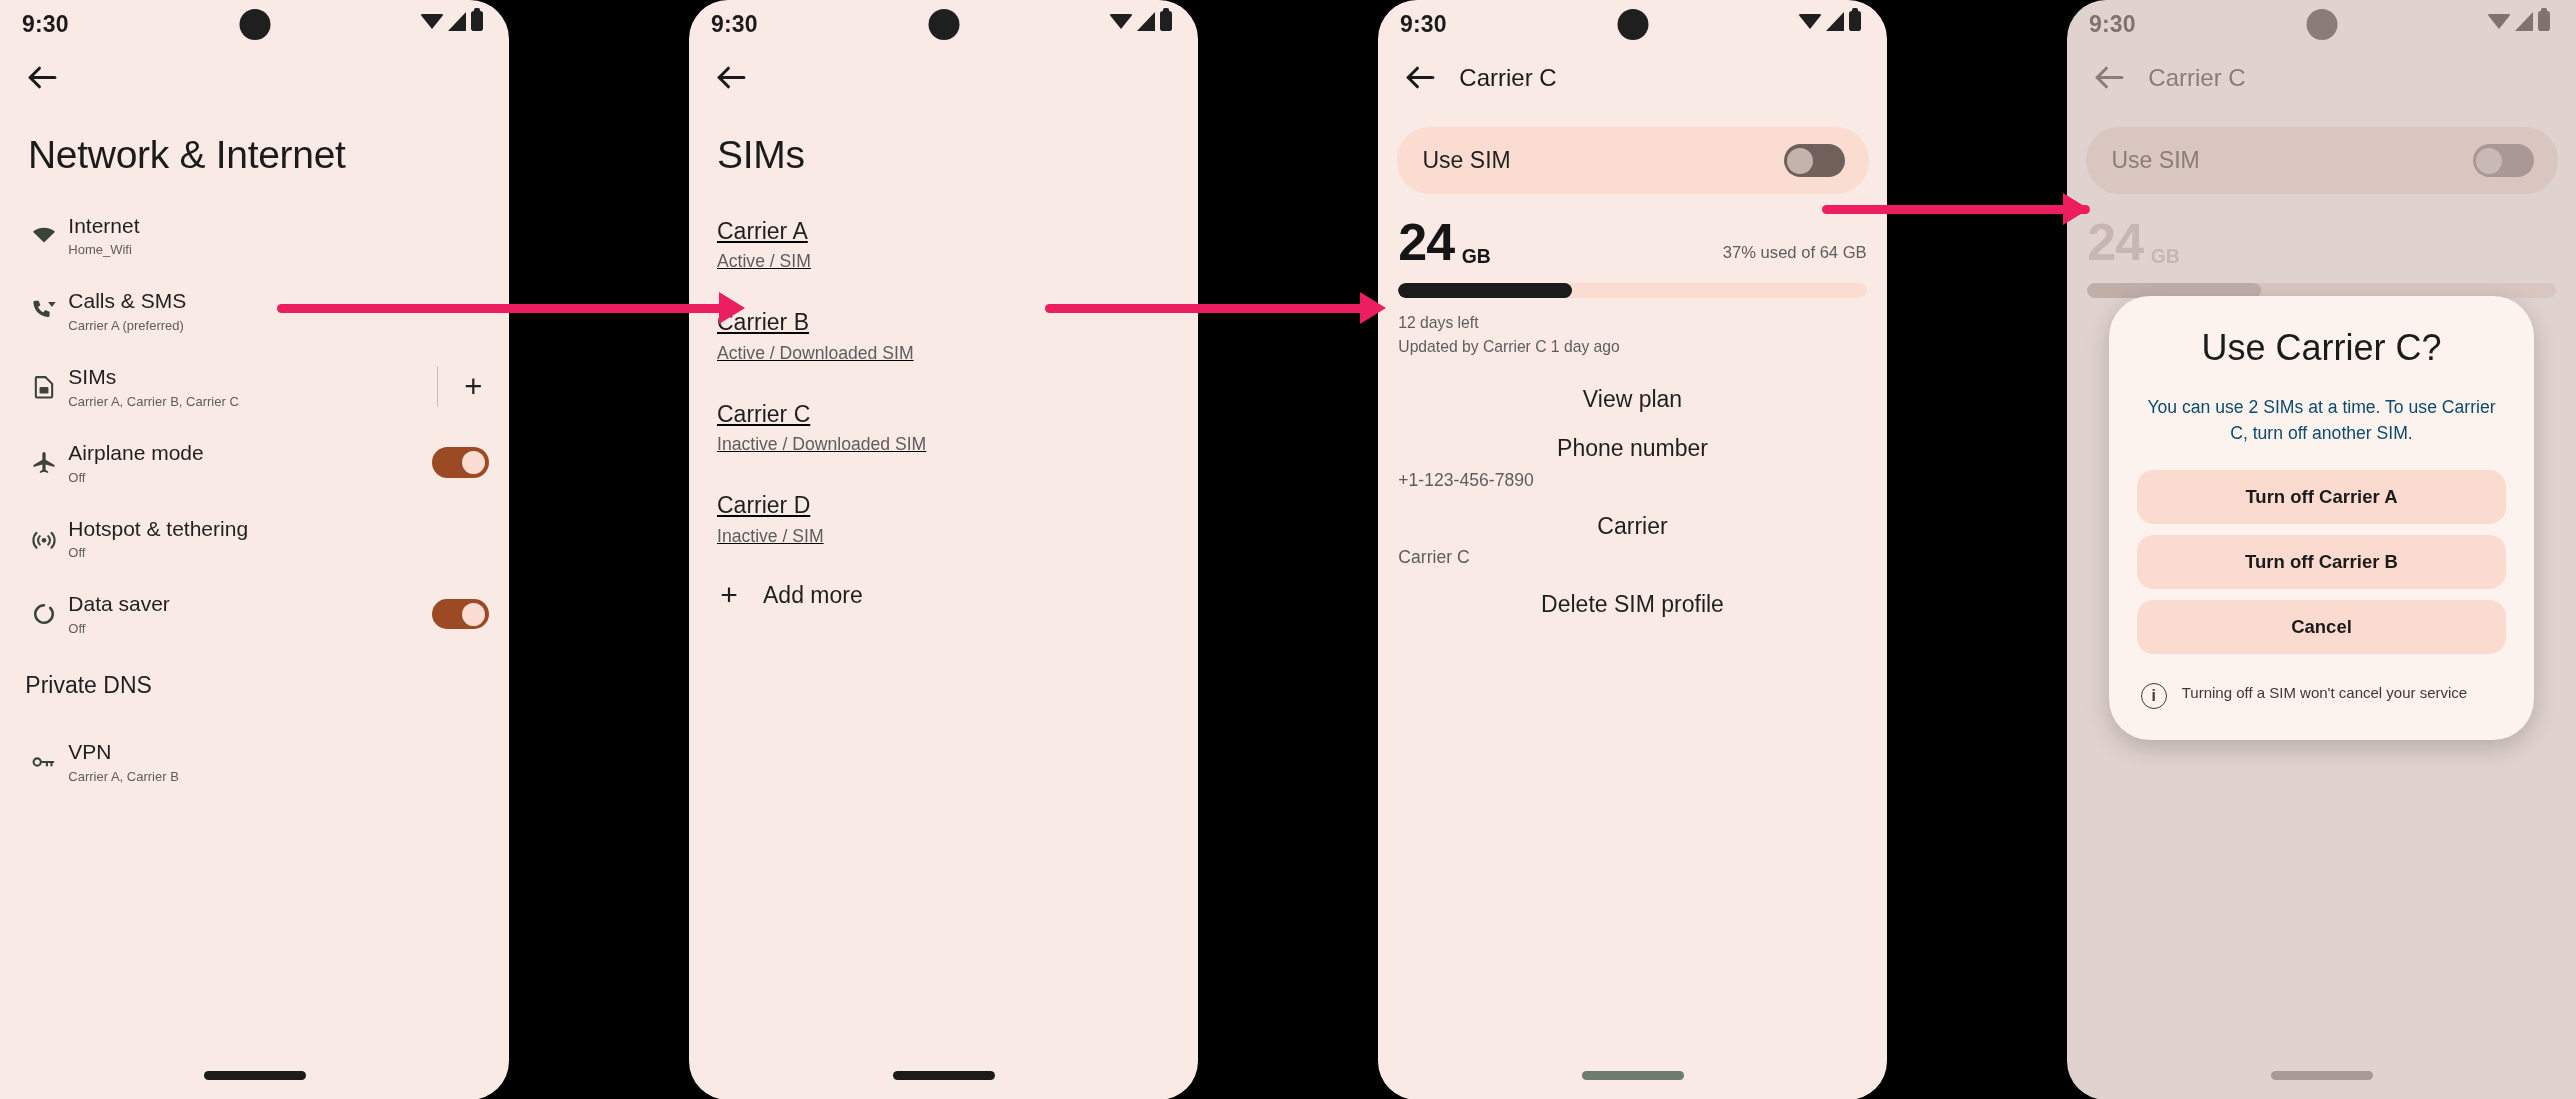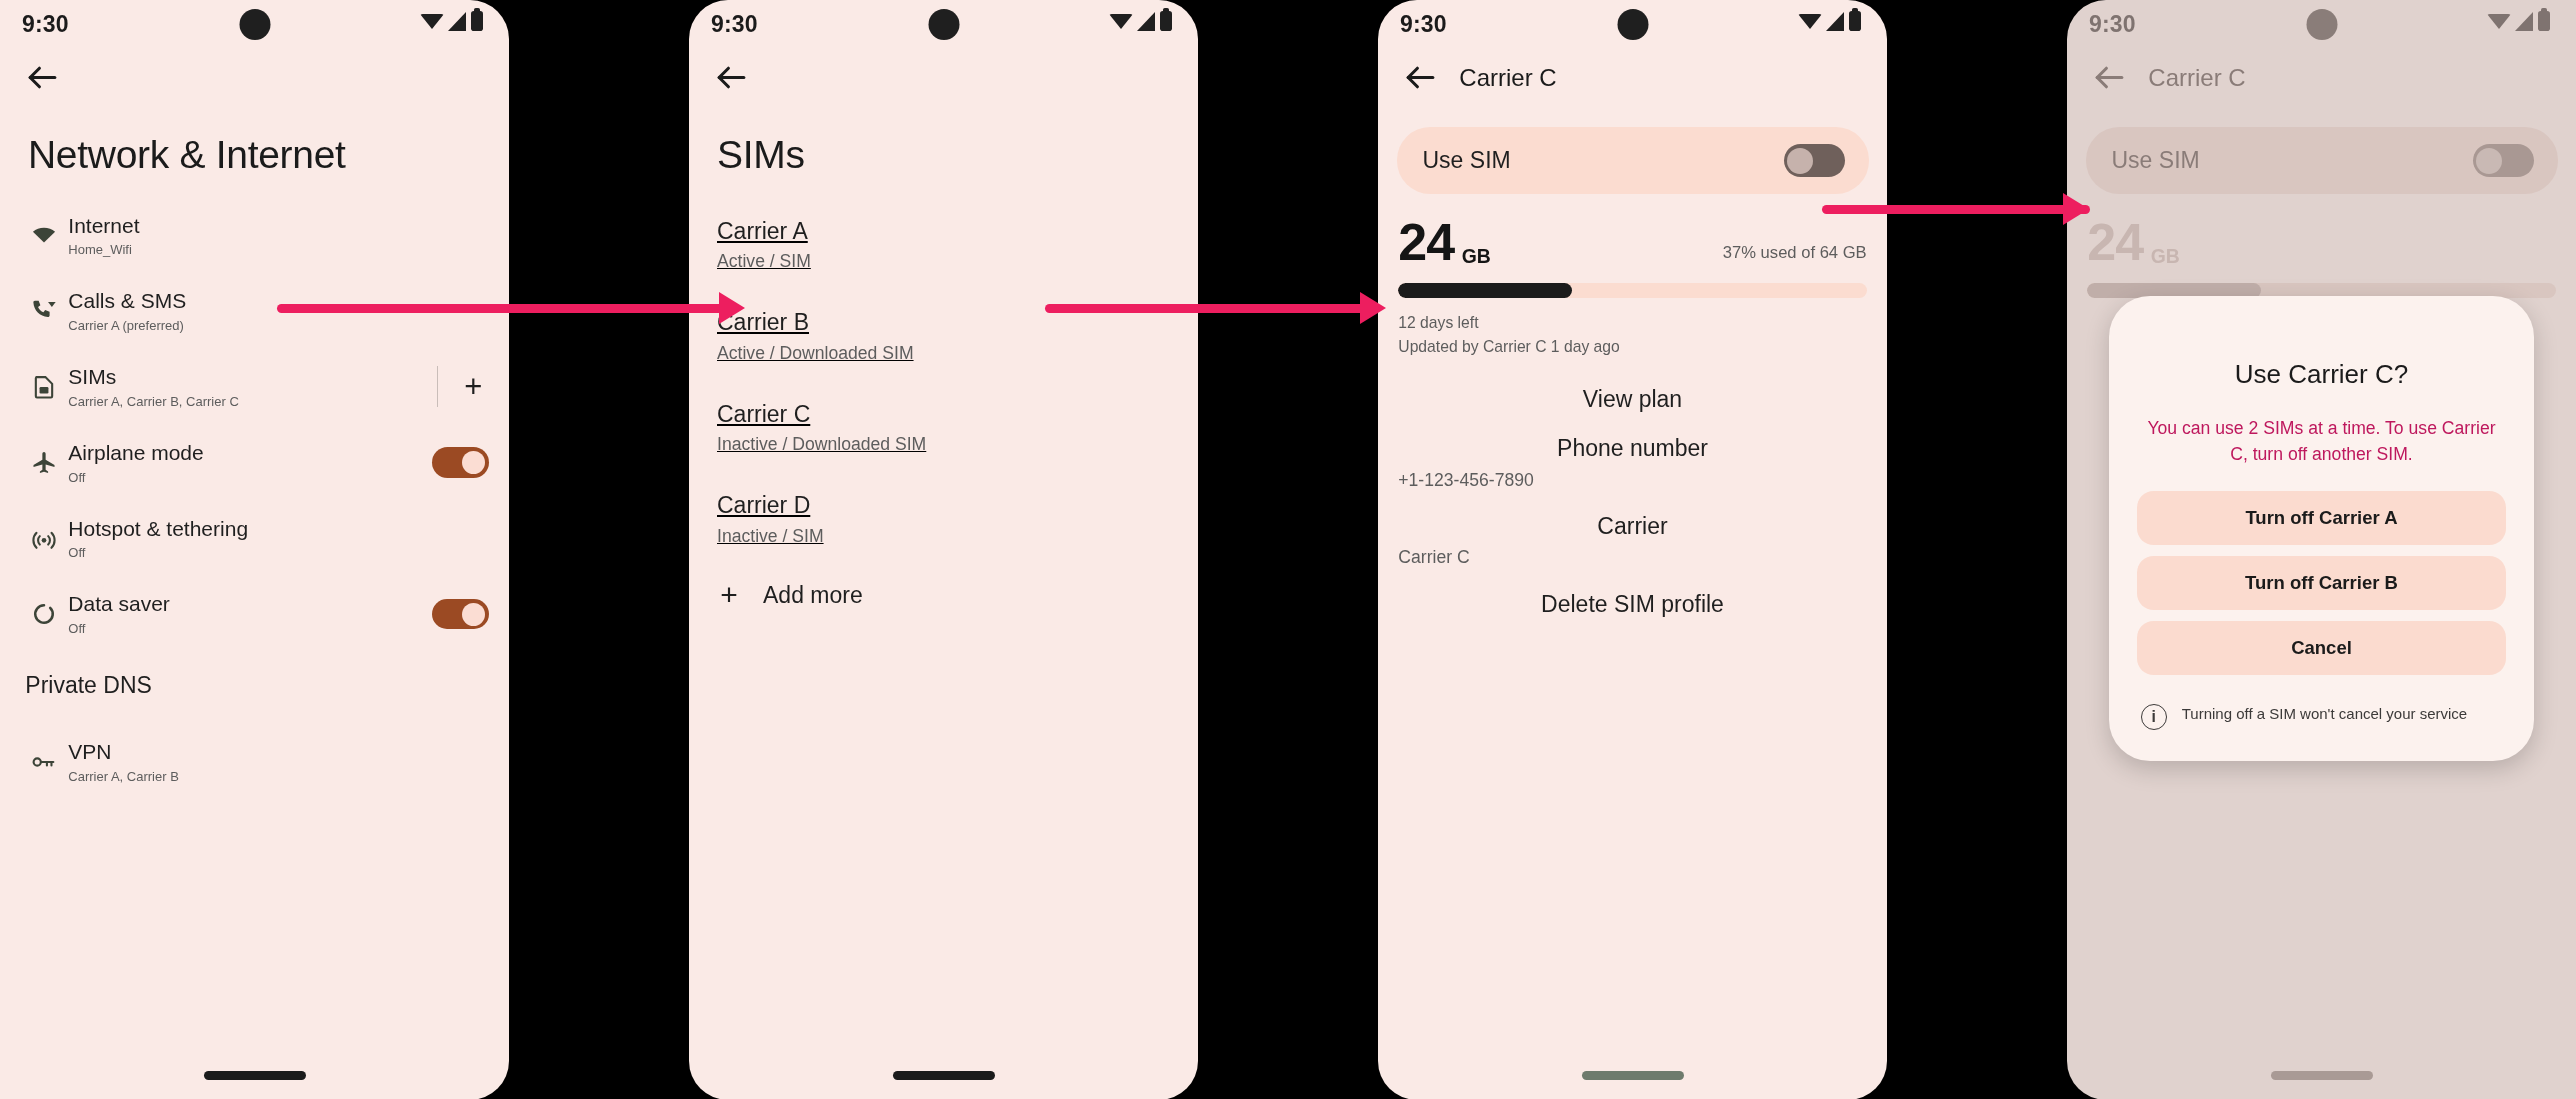--- a/index.html
+++ b/index.html
@@ -98,22 +98,22 @@
   .detrow .t{font-size:23px;color:#1f1f1f;text-align:center;}
   .detrow .s{font-size:17.6px;color:#5d5d5d;margin-top:7.4px;}
 
   
   .scrim{position:absolute;inset:0;background:rgba(0,0,0,0.0);}
   .dialog{
     position:absolute;left:42px;right:42px;top:296px;
     background:#FCF2EE;border-radius:41px;padding:31px 28px 31px 28px;
     box-shadow:0 7.4px 24px rgba(0,0,0,.18);
   }
-  .dlg-title{font-size:26px;color:#1b1b1b;text-align:center;margin-top:32px;}
-  .dlg-body{font-size:17.6px;color:#be185d;text-align:center;margin-top:26px;line-height:1.45;padding:0 7.4px;}
+  .dlg-title{font-size:36px;color:#1b1b1b;text-align:center;}
+  .dlg-body{font-size:17.6px;color:#0c4a6e;text-align:center;margin-top:26px;line-height:1.45;padding:0 7.4px;}
   .dlg-btn{
     height:54px;border-radius:16.6px;background:#FBDBCF;margin-top:11px;
     display:flex;align-items:center;justify-content:center;
     font-size:18.5px;font-weight:700;color:#1b1b1b;
   }
   .dlg-btns{margin-top:24px;}
   .dlg-note{display:flex;align-items:flex-start;gap:15px;margin-top:28px;padding:0 3.7px;}
   .dlg-note .txt{font-size:15px;color:#3c3a39;line-height:1.4;}
   .info-ic{flex:0 0 auto;width:24px;height:24px;border-radius:50%;border:1.8px solid #3c3a39;
      color:#3c3a39;font-size:15.7px;font-weight:700;display:flex;align-items:center;justify-content:center;margin-top:0.9px;}

